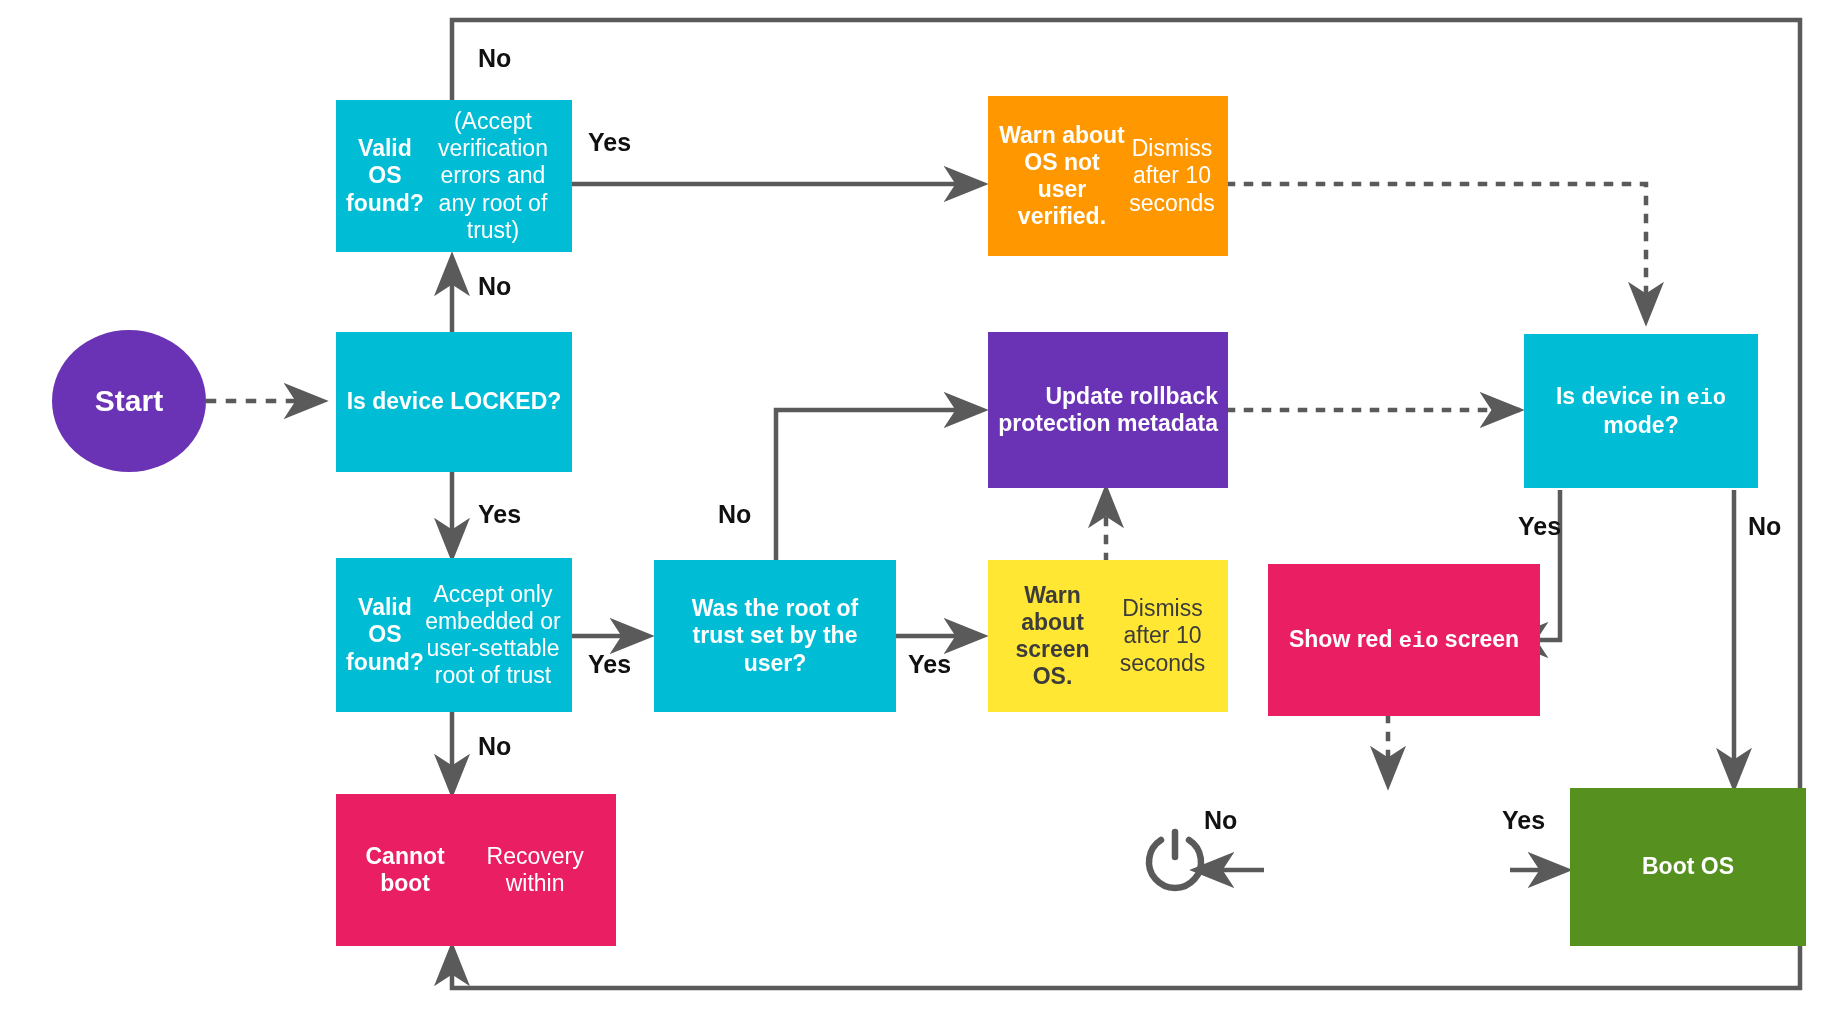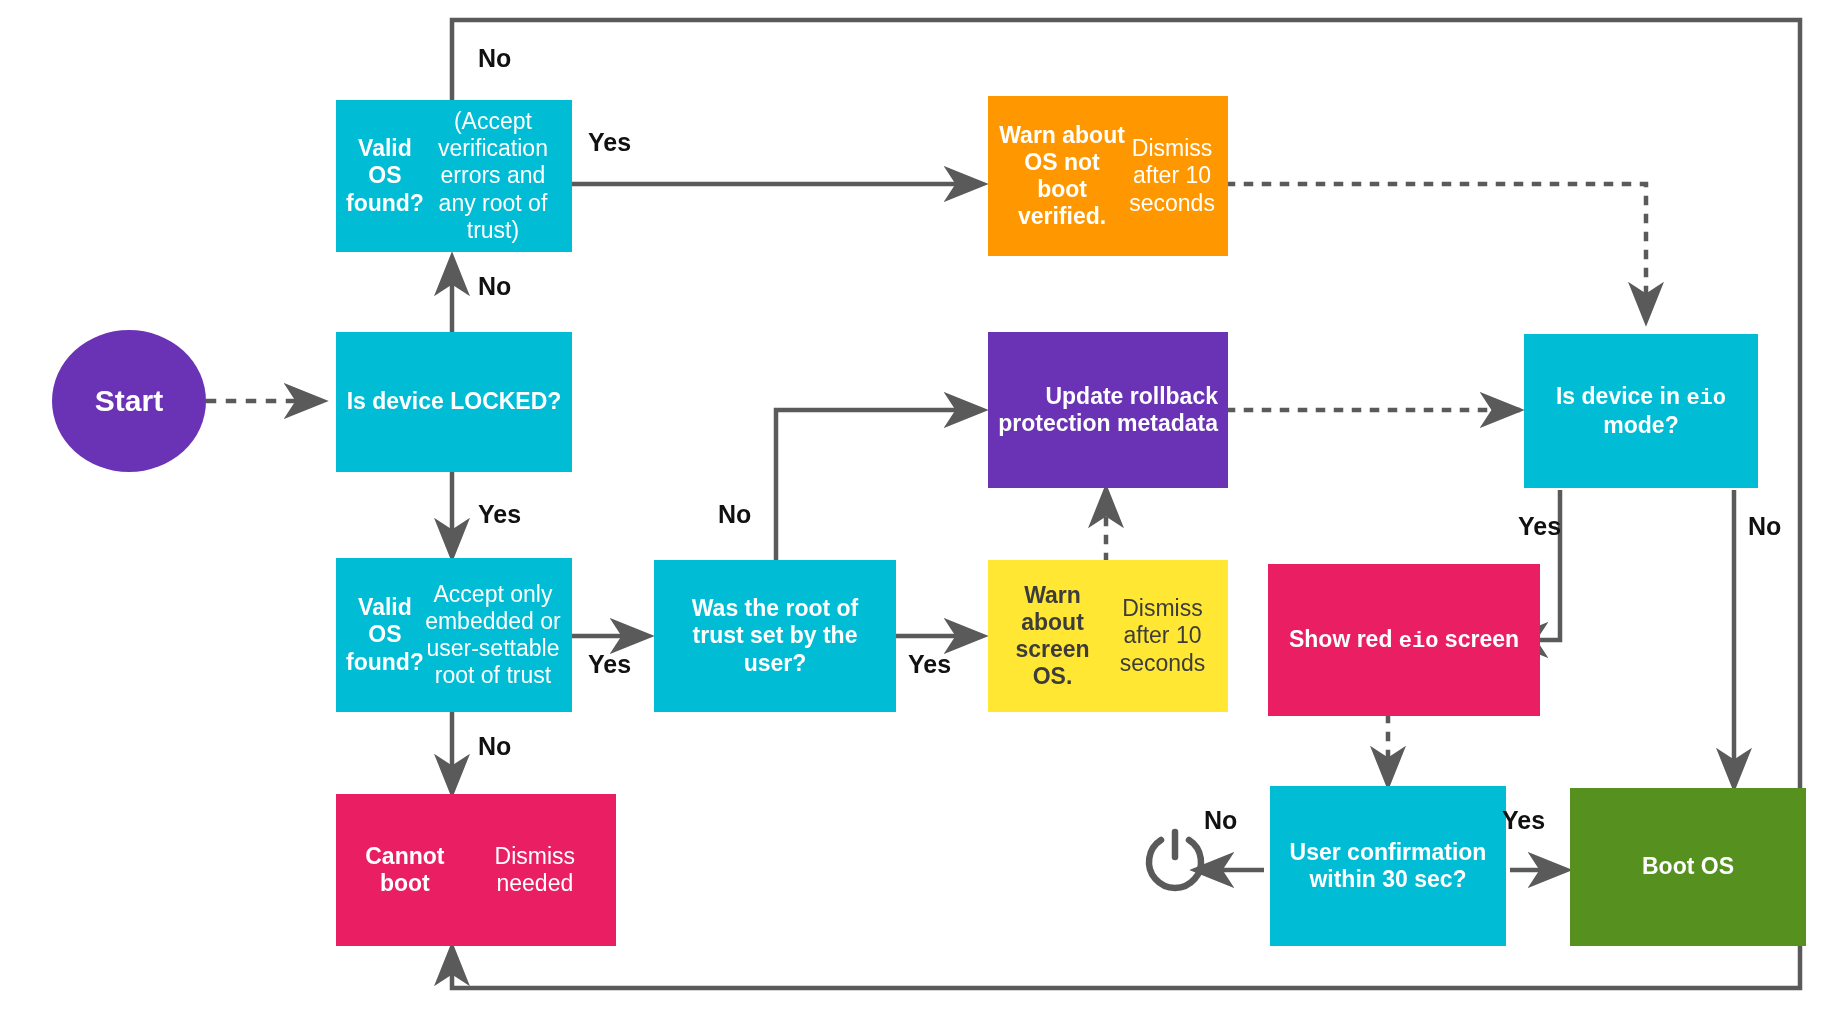--- a/index.html
+++ b/index.html
@@ -81,52 +81,49 @@
     <span class="t1">Is device LOCKED?</span>
   </div>
 
   <div class="node" style="left:336px;top:558px;width:236px;height:154px;background:#00bcd4;color:#ffffff;padding:6px 10px;">
     <span class="t1">Valid OS found?</span>
     <span class="t2">Accept only embedded or user-settable root of trust</span>
   </div>
 
   <div class="node" style="left:336px;top:794px;width:280px;height:152px;background:#e91e63;color:#ffffff;padding:6px 10px;">
     <span class="t1">Cannot boot</span>
-    <span class="t2">Dismiss needed</span>
+    <span class="t2">Recovery within</span>
   </div>
 
   <div class="node" style="left:654px;top:560px;width:242px;height:152px;background:#00bcd4;color:#ffffff;padding:6px 10px;">
     <span class="t1">Was the root of trust set by the user?</span>
   </div>
 
   <div class="node" style="left:988px;top:96px;width:240px;height:160px;background:#ff9800;color:#ffffff;padding:6px 10px;">
-    <span class="t1">Warn about OS not boot verified.</span>
+    <span class="t1">Warn about OS not user verified.</span>
     <span class="t2">Dismiss after 10 seconds</span>
   </div>
 
   <div class="node" style="left:988px;top:560px;width:240px;height:152px;background:#ffe733;color:#3c3c3c;padding:6px 10px;">
     <span class="t1">Warn about screen OS.</span>
     <span class="t2">Dismiss after 10 seconds</span>
   </div>
 
   <div class="node" style="left:988px;top:332px;width:240px;height:156px;background:#6a32b4;color:#ffffff;padding:6px 10px;text-align:right;">
     <span class="t1">Update rollback protection metadata</span>
   </div>
 
   <div class="node" style="left:1524px;top:334px;width:234px;height:154px;background:#00bcd4;color:#ffffff;padding:6px 10px;">
     <span class="t1"><span>Is device in </span><span class="mono">eio</span><span> mode?</span></span>
   </div>
 
   <div class="node" style="left:1268px;top:564px;width:272px;height:152px;background:#e91e63;color:#ffffff;padding:6px 10px;">
     <span class="t1"><span>Show red </span><span class="mono">eio</span><span> screen</span></span>
   </div>
 
-  <div class="node" style="left:1270px;top:786px;width:236px;height:160px;background:#00bcd4;color:#ffffff;padding:6px 10px;">
-    <span class="t1">User confirmation within 30 sec?</span>
-  </div>
 
   <div class="node" style="left:1570px;top:788px;width:236px;height:158px;background:#56901f;color:#ffffff;padding:6px 10px;">
     <span class="t1">Boot OS</span>
   </div>
 
   <div class="power" style="left:1140px;top:824px;width:70px;height:70px;">
     <svg width="70" height="70" viewBox="0 0 70 70">
       <path d="M21,16 A26,26 0 1,0 49,16" fill="none" stroke="#5a5a5a" stroke-width="6.5" stroke-linecap="round"></path>
       <line x1="35" y1="8" x2="35" y2="33" stroke="#5a5a5a" stroke-width="6.5" stroke-linecap="round"></line>
     </svg>

